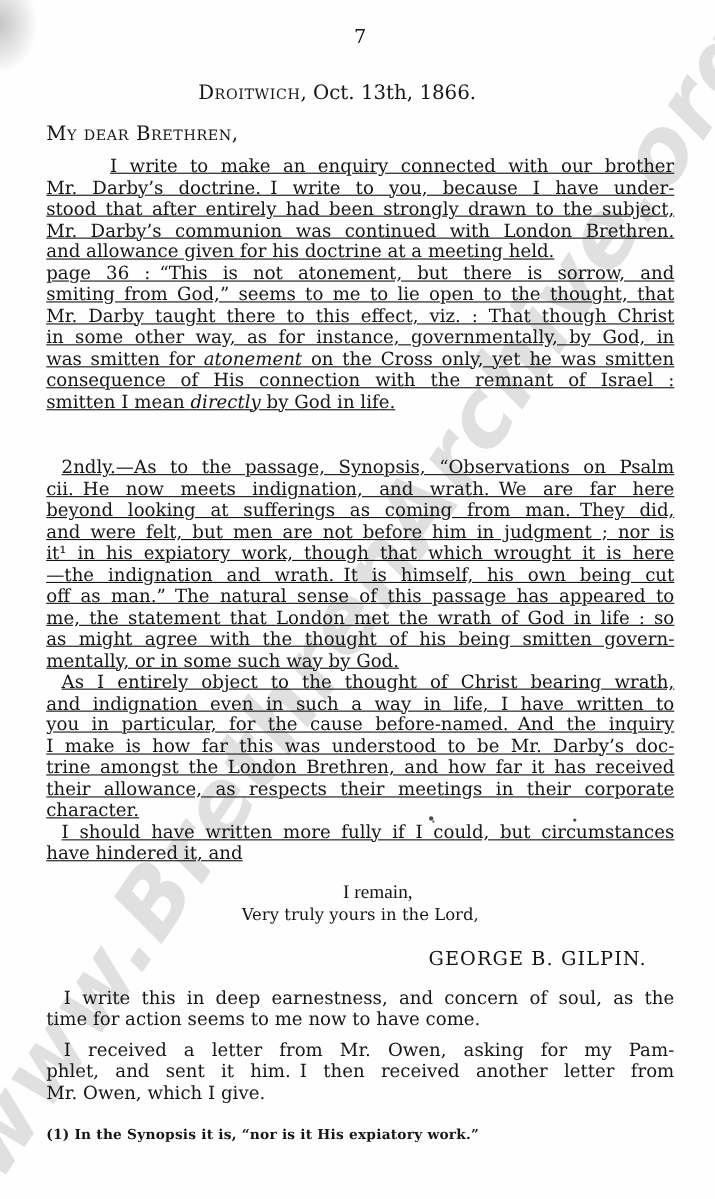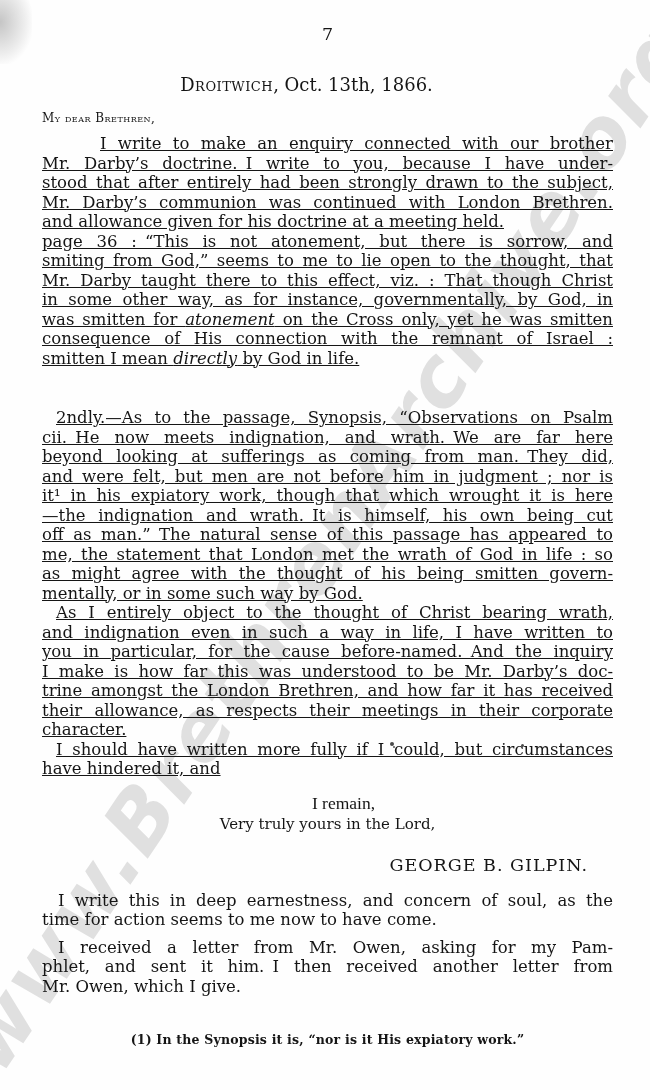--- a/index.html
+++ b/index.html
@@ -52,21 +52,21 @@
   }
   .dateline {
     margin-top: 30px;
     text-align: center;
     padding-right: 42px;
     font-size: 18px;
   }
   .sc { font-variant: small-caps; letter-spacing: 0.5px; }
   .salutation {
     margin-top: 16px;
-    font-size: 12px;
+    font-size: 18px;
     font-variant: small-caps;
     letter-spacing: 0.5px;
   }
   .letter-body { margin-top: 9px; text-decoration: underline; }
   .para { margin: 0; }
   .line {
     font-size: 16.5px;
     line-height: 19.5px;
     text-align: justify;
     text-align-last: justify;
@@ -90,22 +90,22 @@
   .closing-signature {
     margin-top: 22px;
     text-align: right;
     padding-right: 25px;
     font-size: 17.5px;
     letter-spacing: 1px;
   }
   .postscript { margin-top: 16px; }
   .postscript .para + .para { margin-top: 8px; }
   .footnote {
-    margin-top: 36px;
-    text-align: center;
+    margin-top: 20px;
+    text-align: left;
     font-size: 12.5px;
     font-weight: bold;
     letter-spacing: 0.2px;
   }
 </style>
 </head>
 <body>
 
 <div class="page">
 

